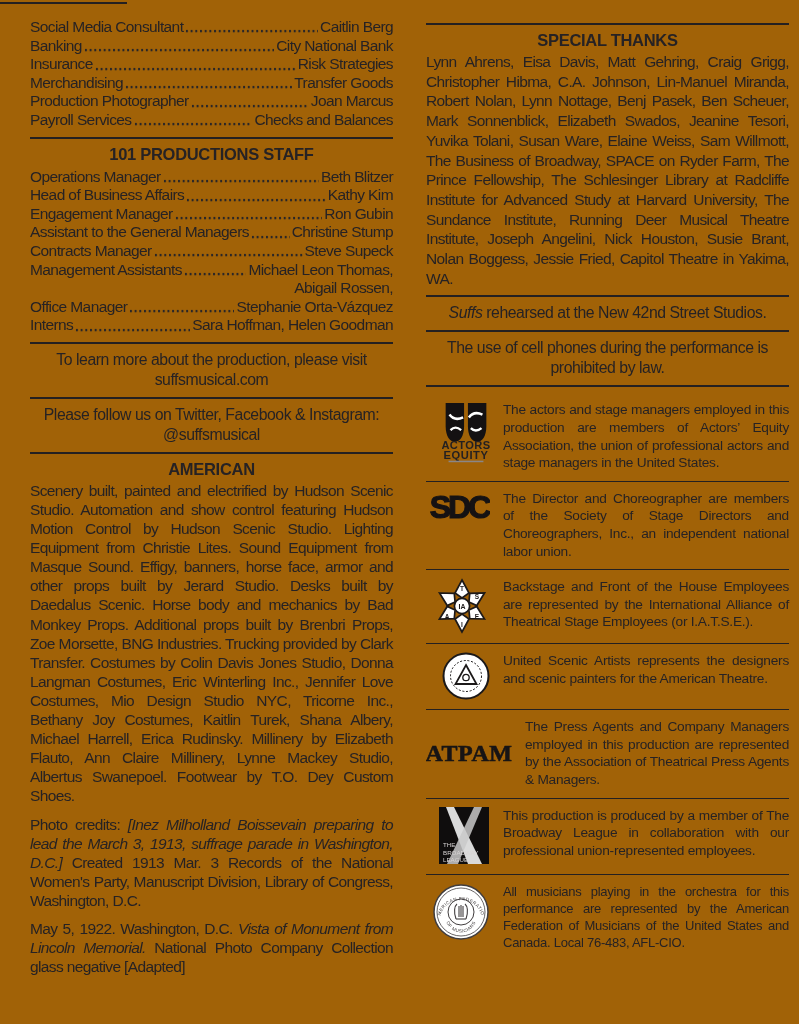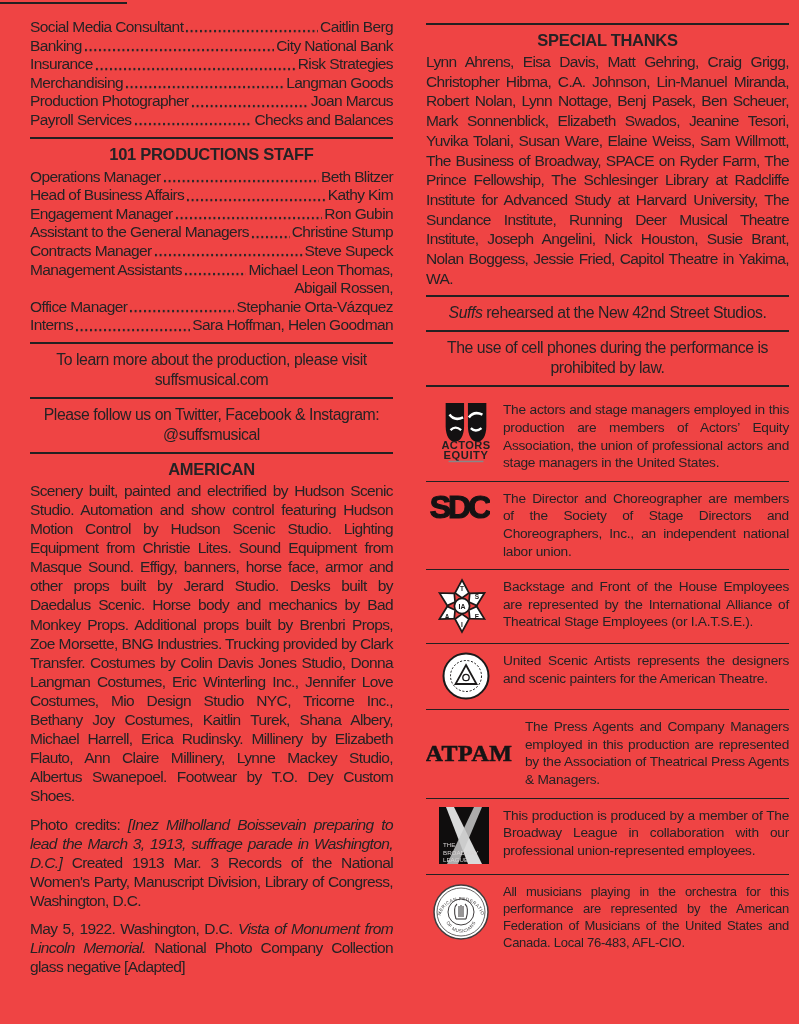--- a/index.html
+++ b/index.html
@@ -1,18 +1,18 @@
 <!DOCTYPE html>
 <html><head>
 <meta charset="utf-8">
 <style>
   html,body{margin:0;padding:0;background:#ffffff;}
   body{width:799px;height:1024px;font-family:"Liberation Sans",sans-serif;color:#262224;
        -webkit-font-smoothing:antialiased;}
-  .page{position:relative;width:799px;height:1024px;overflow:hidden;background:#ef4444;}
+  .page{position:relative;width:799px;height:1024px;overflow:hidden;background:#a16207;}
   .top-partial-rule{position:absolute;left:0;top:2px;width:127px;height:2px;background:#242021;}
   .cols{display:flex;padding:14px 12px 0 30px;gap:33px;}
   .col{width:363px;flex:0 0 363px;}
 
   .rule{border:0;border-top:2px solid #242021;margin:7px 0 6px 0;}
   .rule.thin{border-top-width:1.5px;margin:0;}
 
   
   .kv-list{margin-top:4px;}
   .kv-row{display:flex;align-items:baseline;font-size:15.5px;line-height:18.6px;
@@ -69,21 +69,21 @@
 
           <div class="kv-row">
             <span class="role">Insurance</span>
             <span class="dots"></span>
             <span class="name">Risk Strategies</span>
           </div>
 
           <div class="kv-row">
             <span class="role">Merchandising</span>
             <span class="dots"></span>
-            <span class="name">Langman Goods</span>
+            <span class="name">Transfer Goods</span>
           </div>
 
           <div class="kv-row">
             <span class="role">Production Photographer</span>
             <span class="dots"></span>
             <span class="name">Joan Marcus</span>
           </div>
 
           <div class="kv-row">
             <span class="role">Payroll Services</span>

